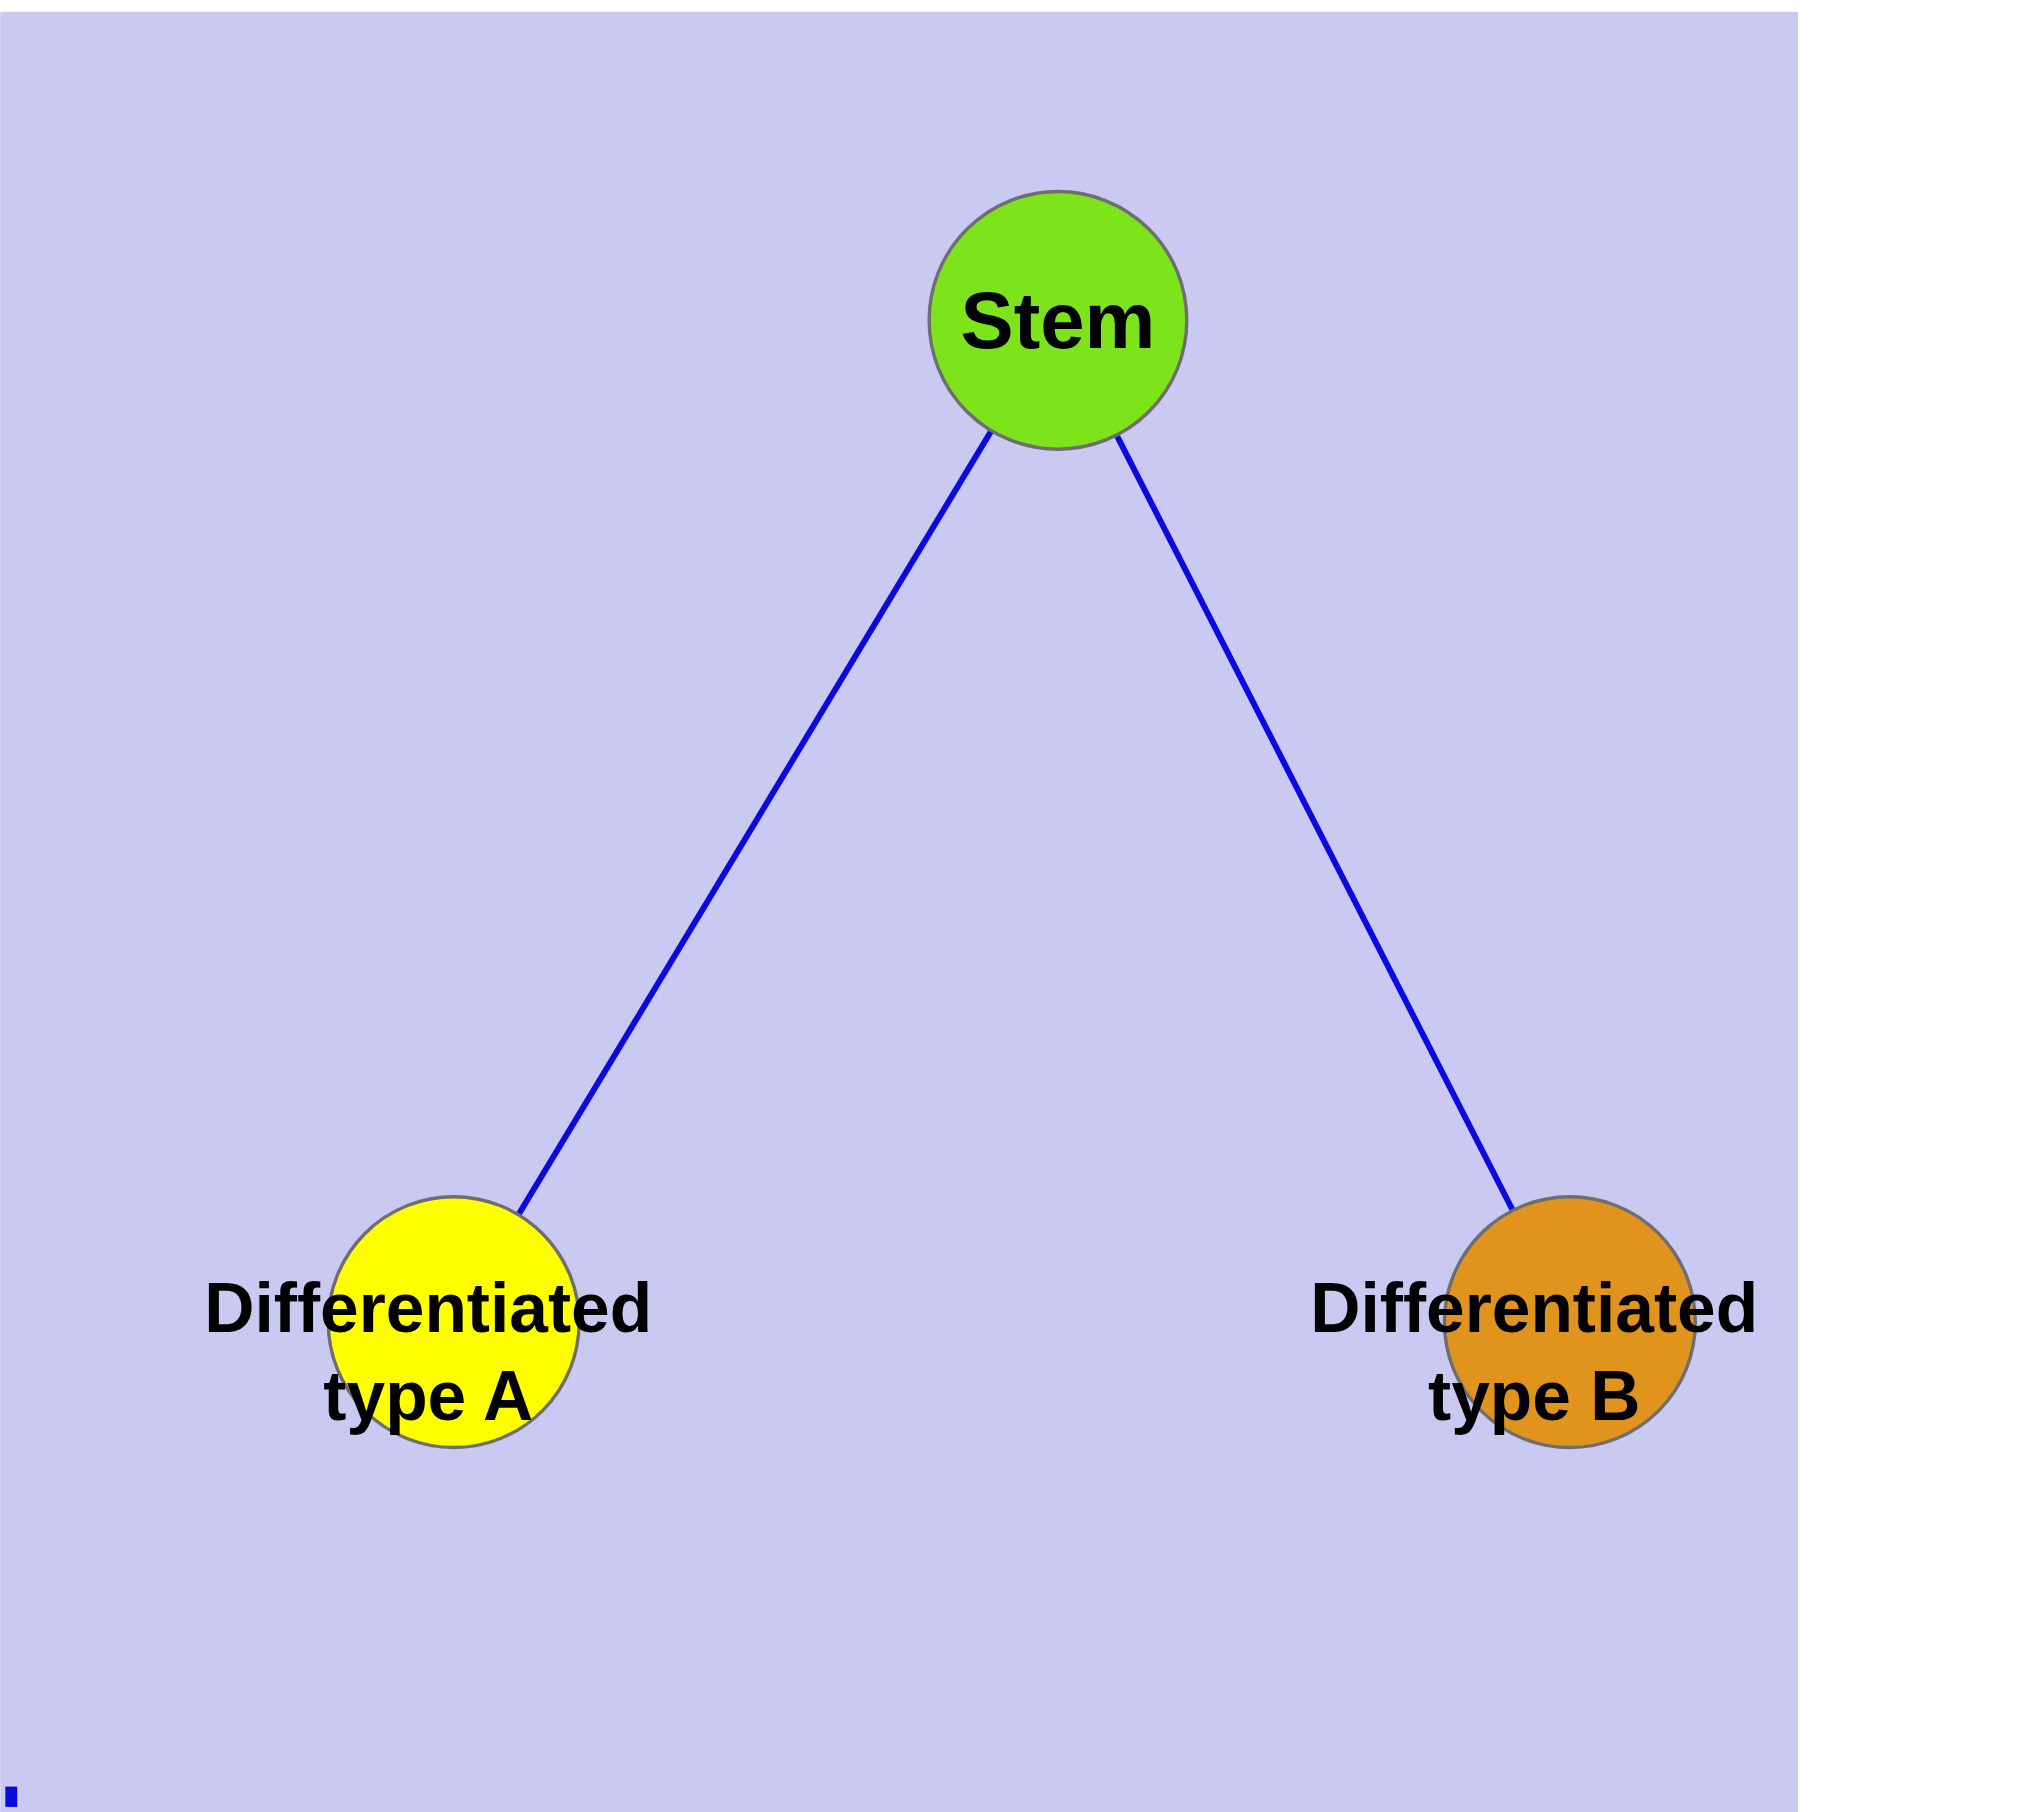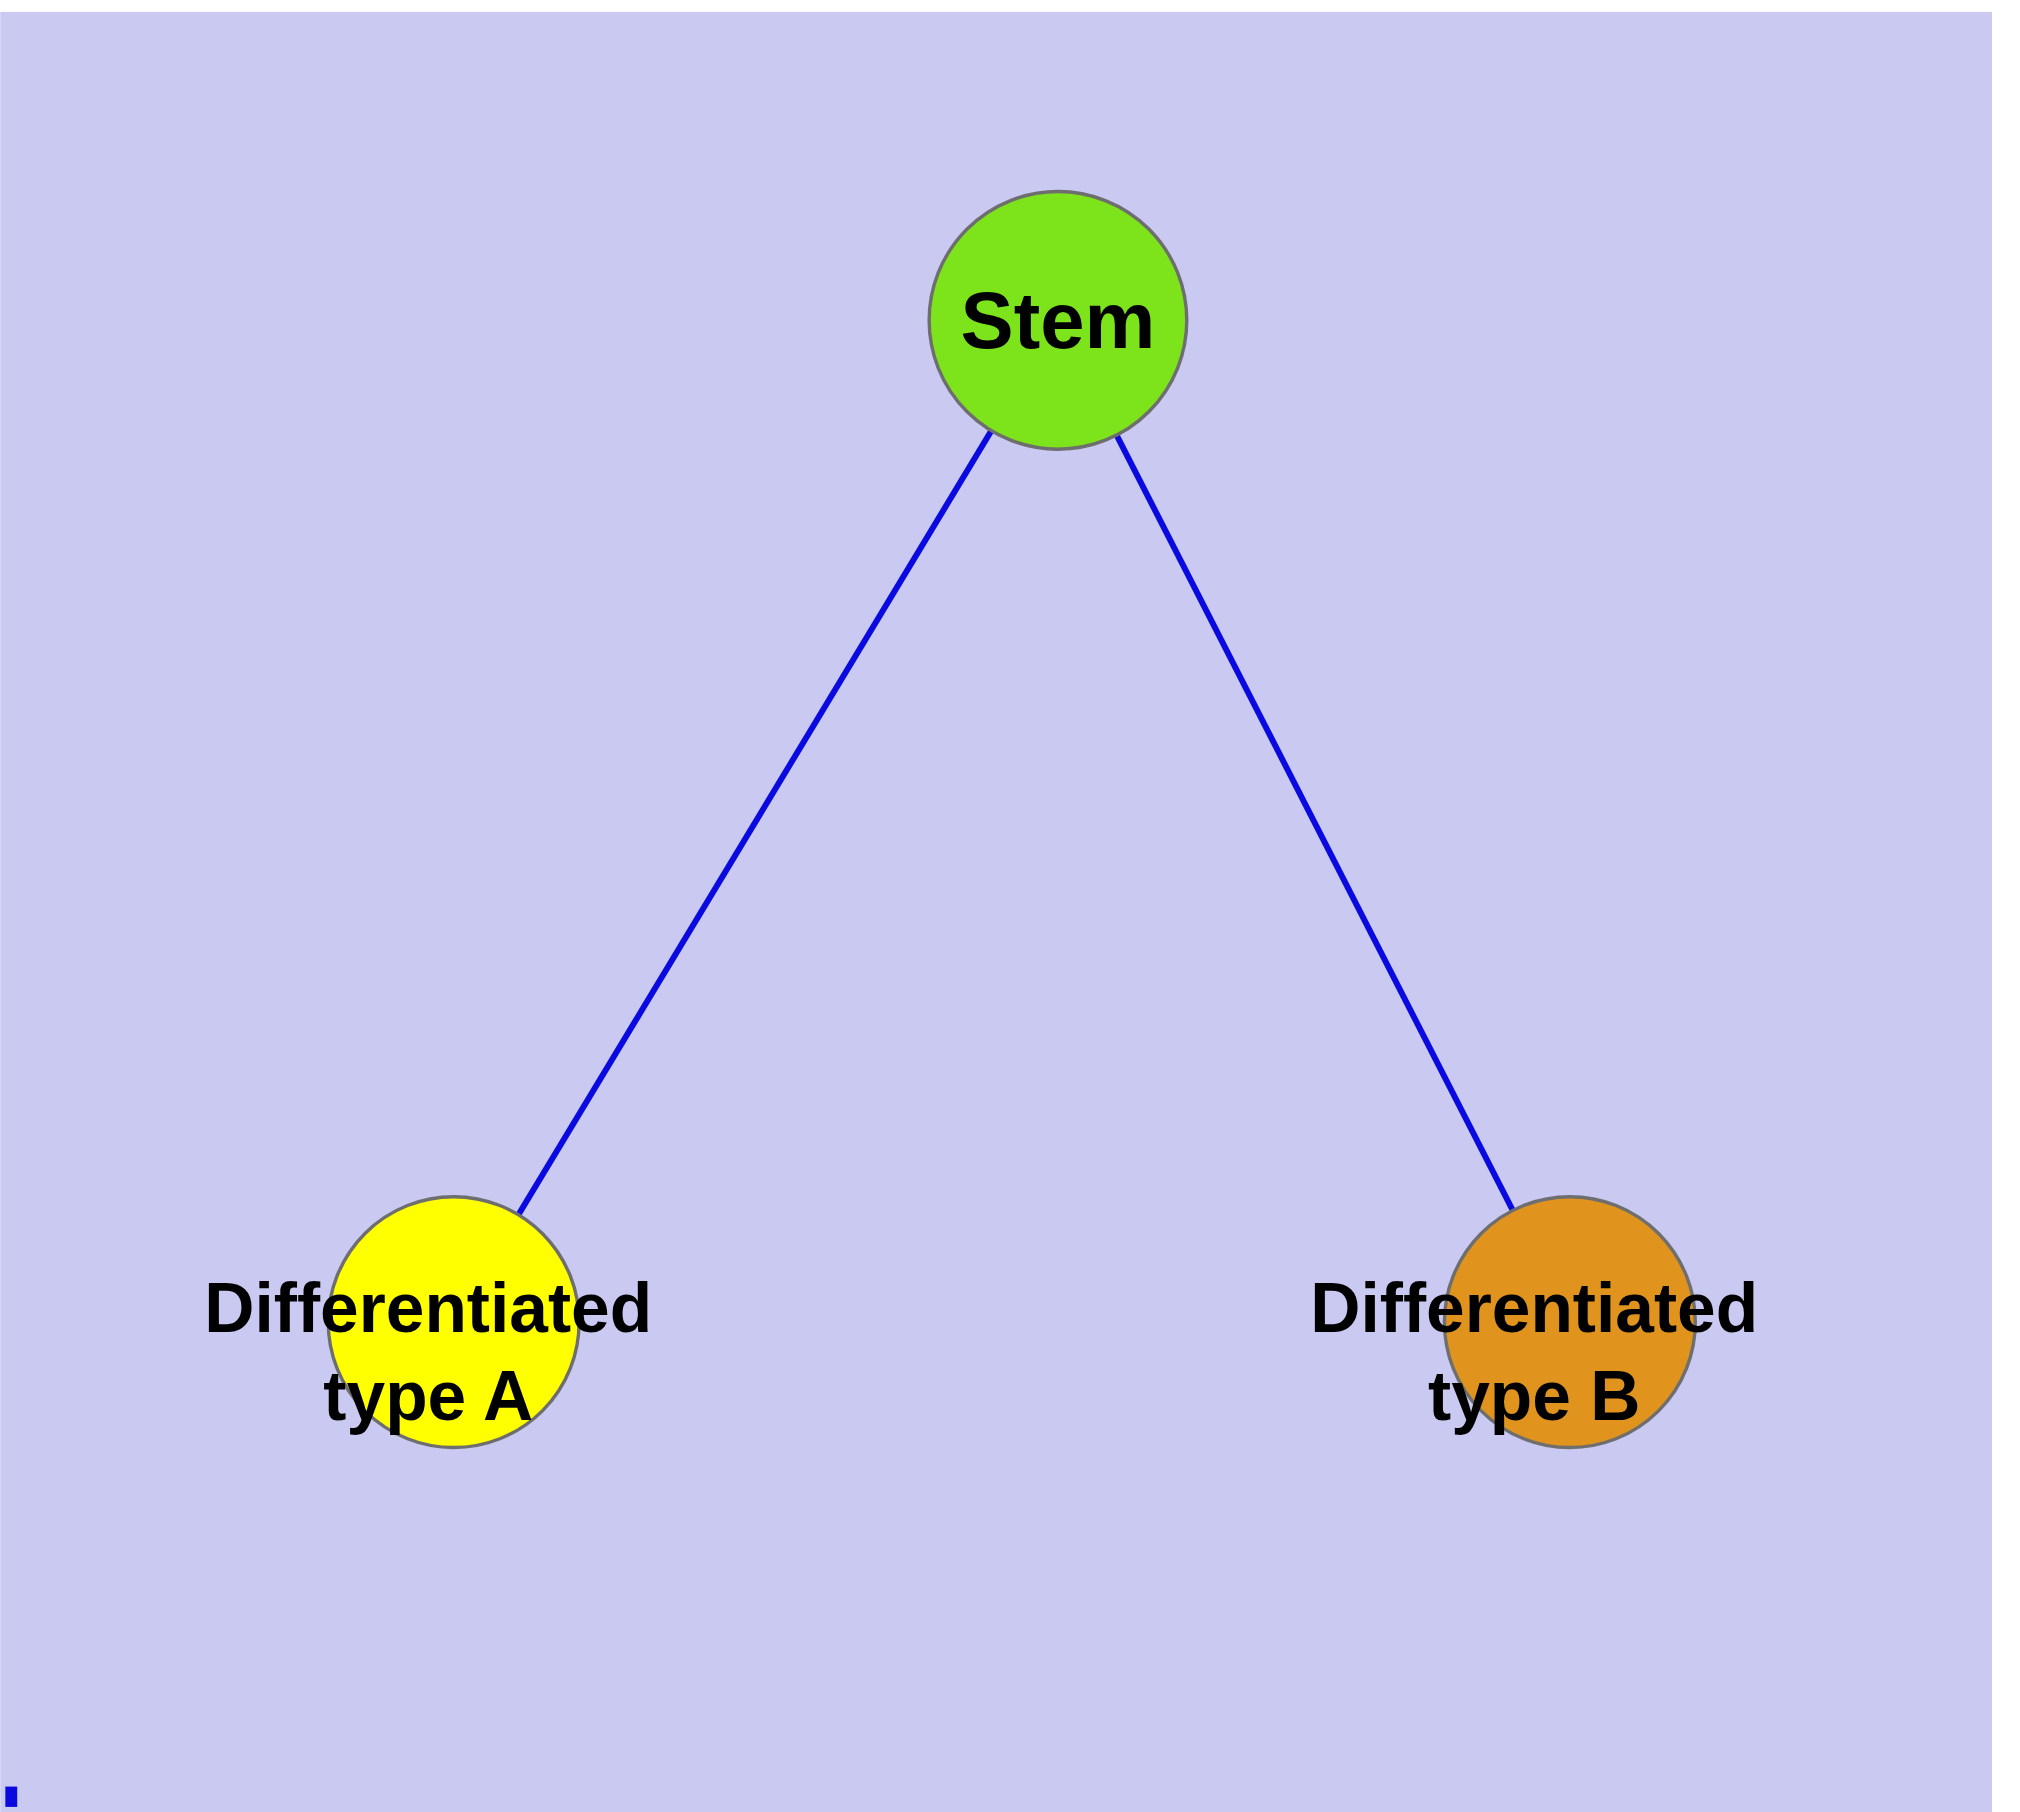--- a/index.html
+++ b/index.html
@@ -1,21 +1,21 @@
 <!DOCTYPE html>
 <html style="font-size:13.6px"><head>
 <meta charset="utf-8">
 <style>
   html, body {
     margin: 0;
     padding: 0;
     background: #ffffff;
   }
   .diagram-page {
-    width: 1992px;
+    width: 1798px;
     height: 1812px;
     position: relative;
     font-family: "Liberation Sans", sans-serif;
     overflow: hidden;
   }
   svg {
     display: block;
   }
   .node-label {
     font-family: "Liberation Sans", sans-serif;

